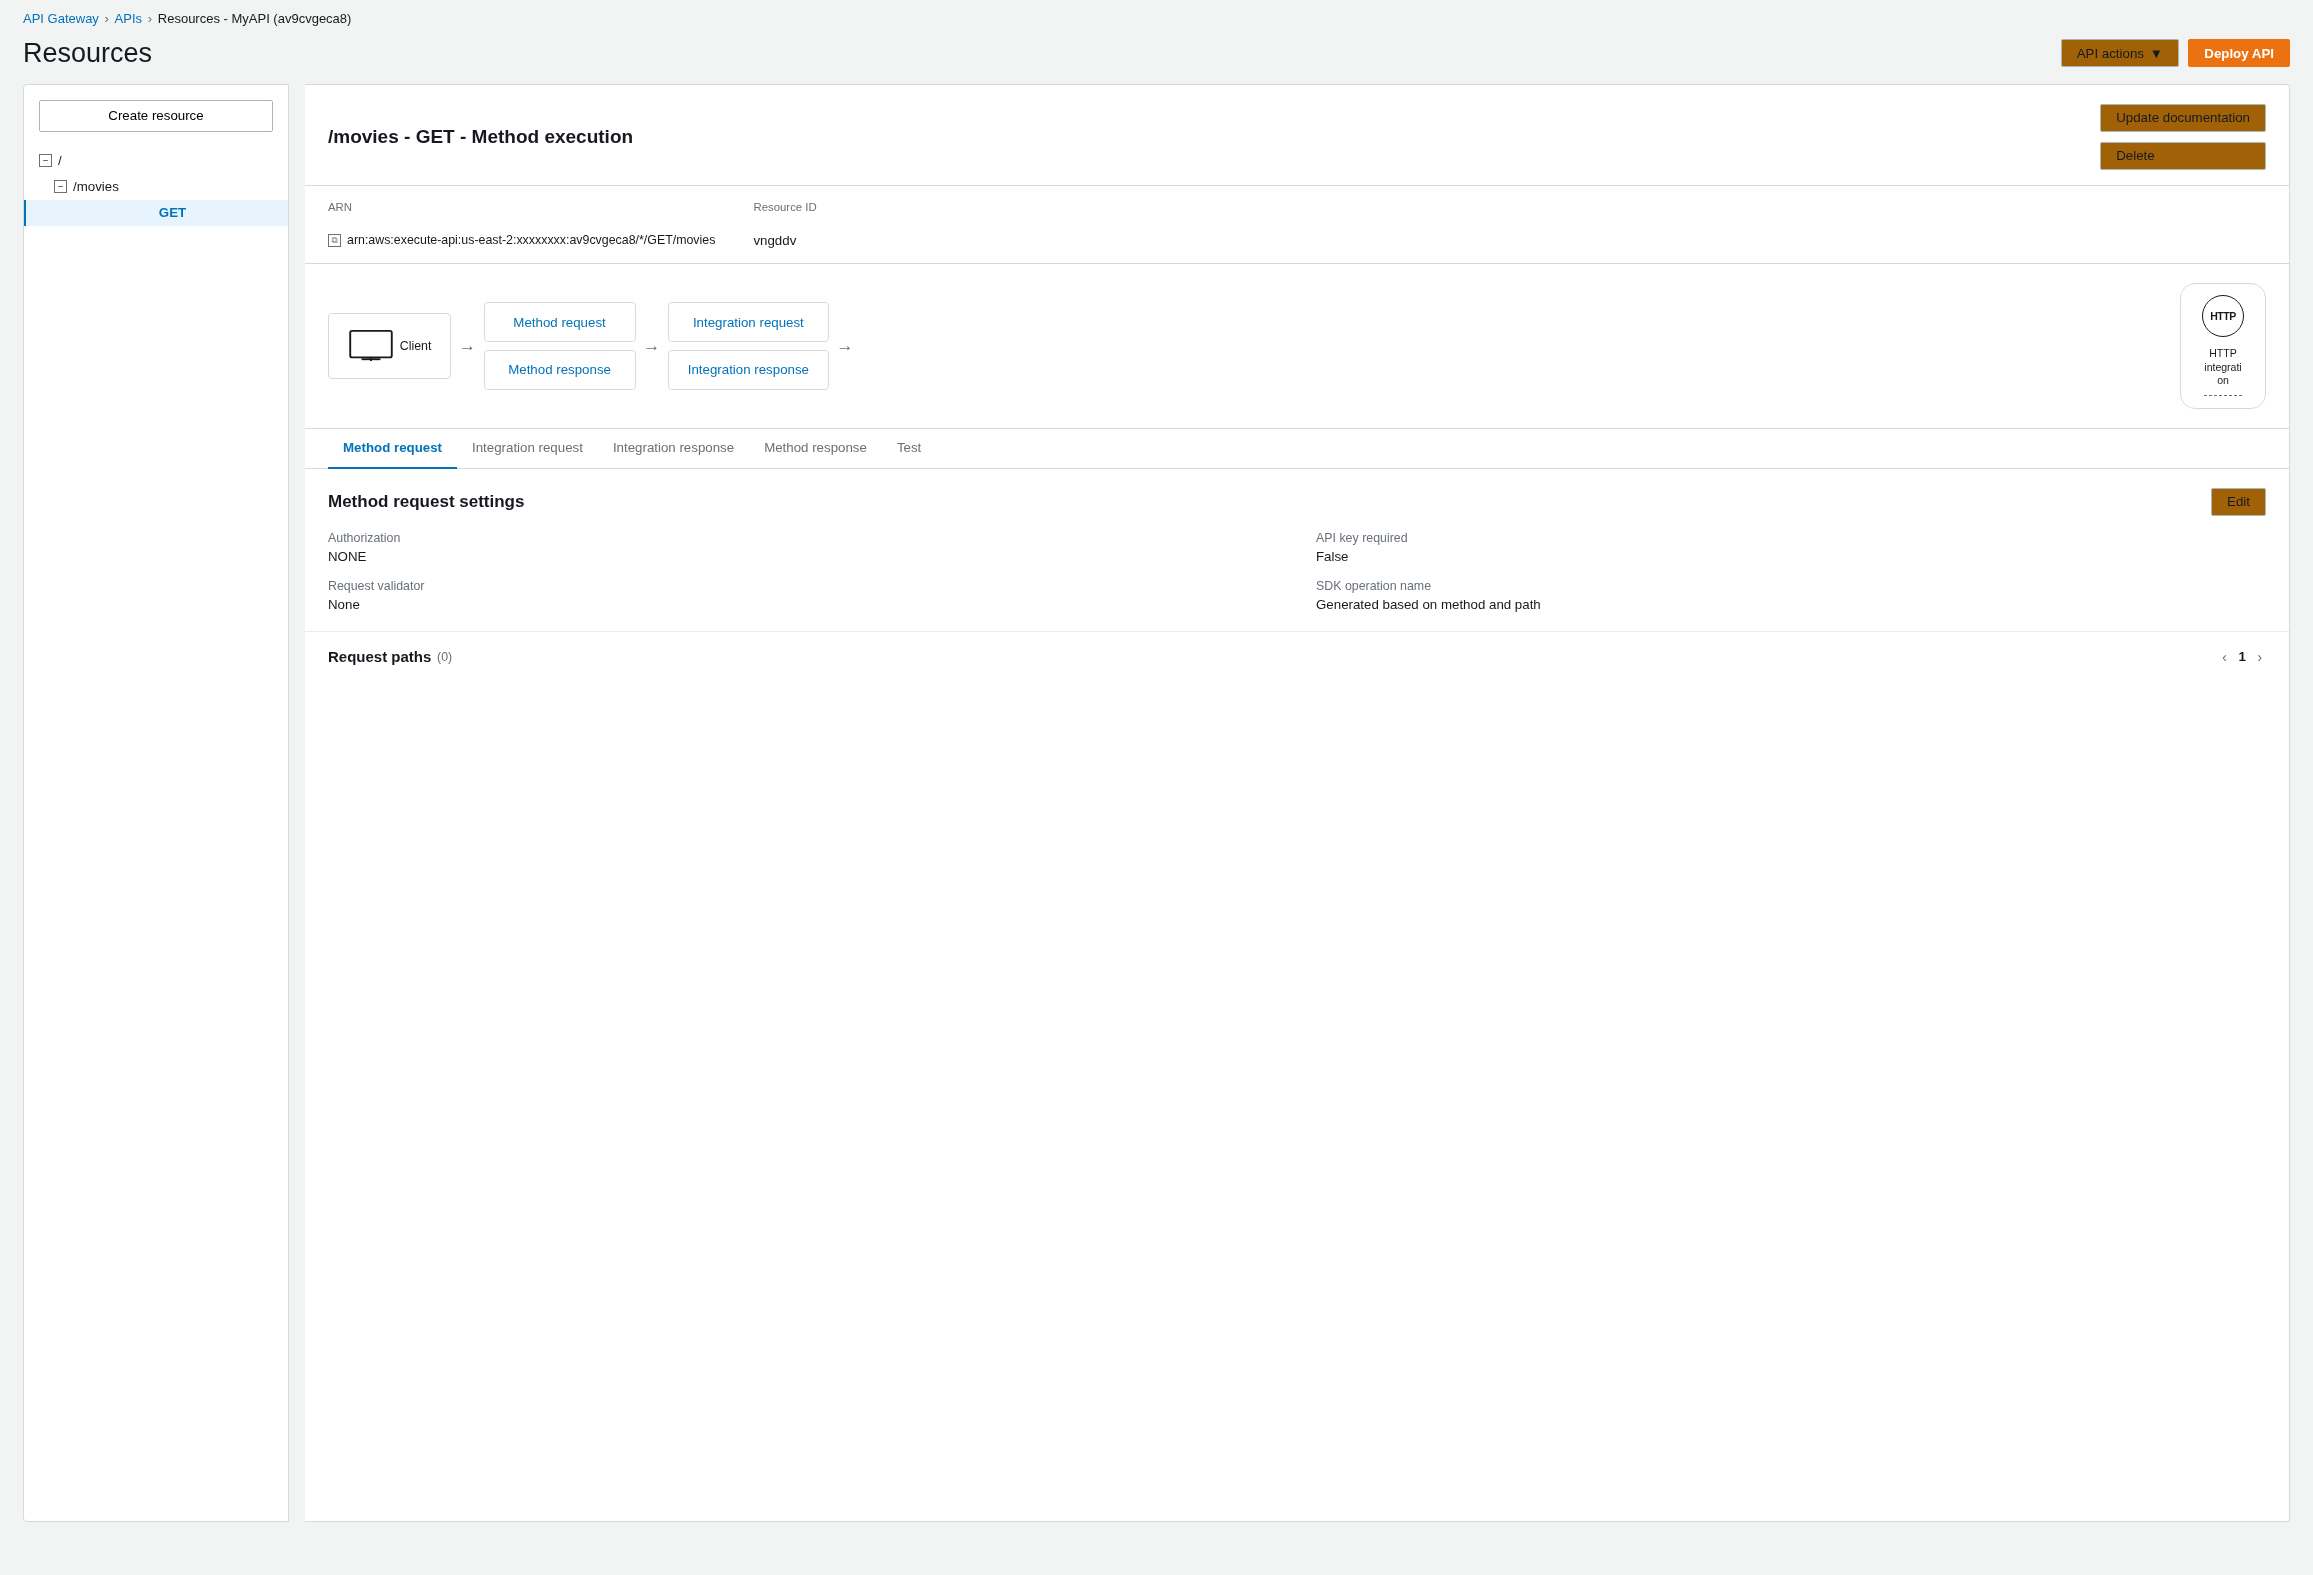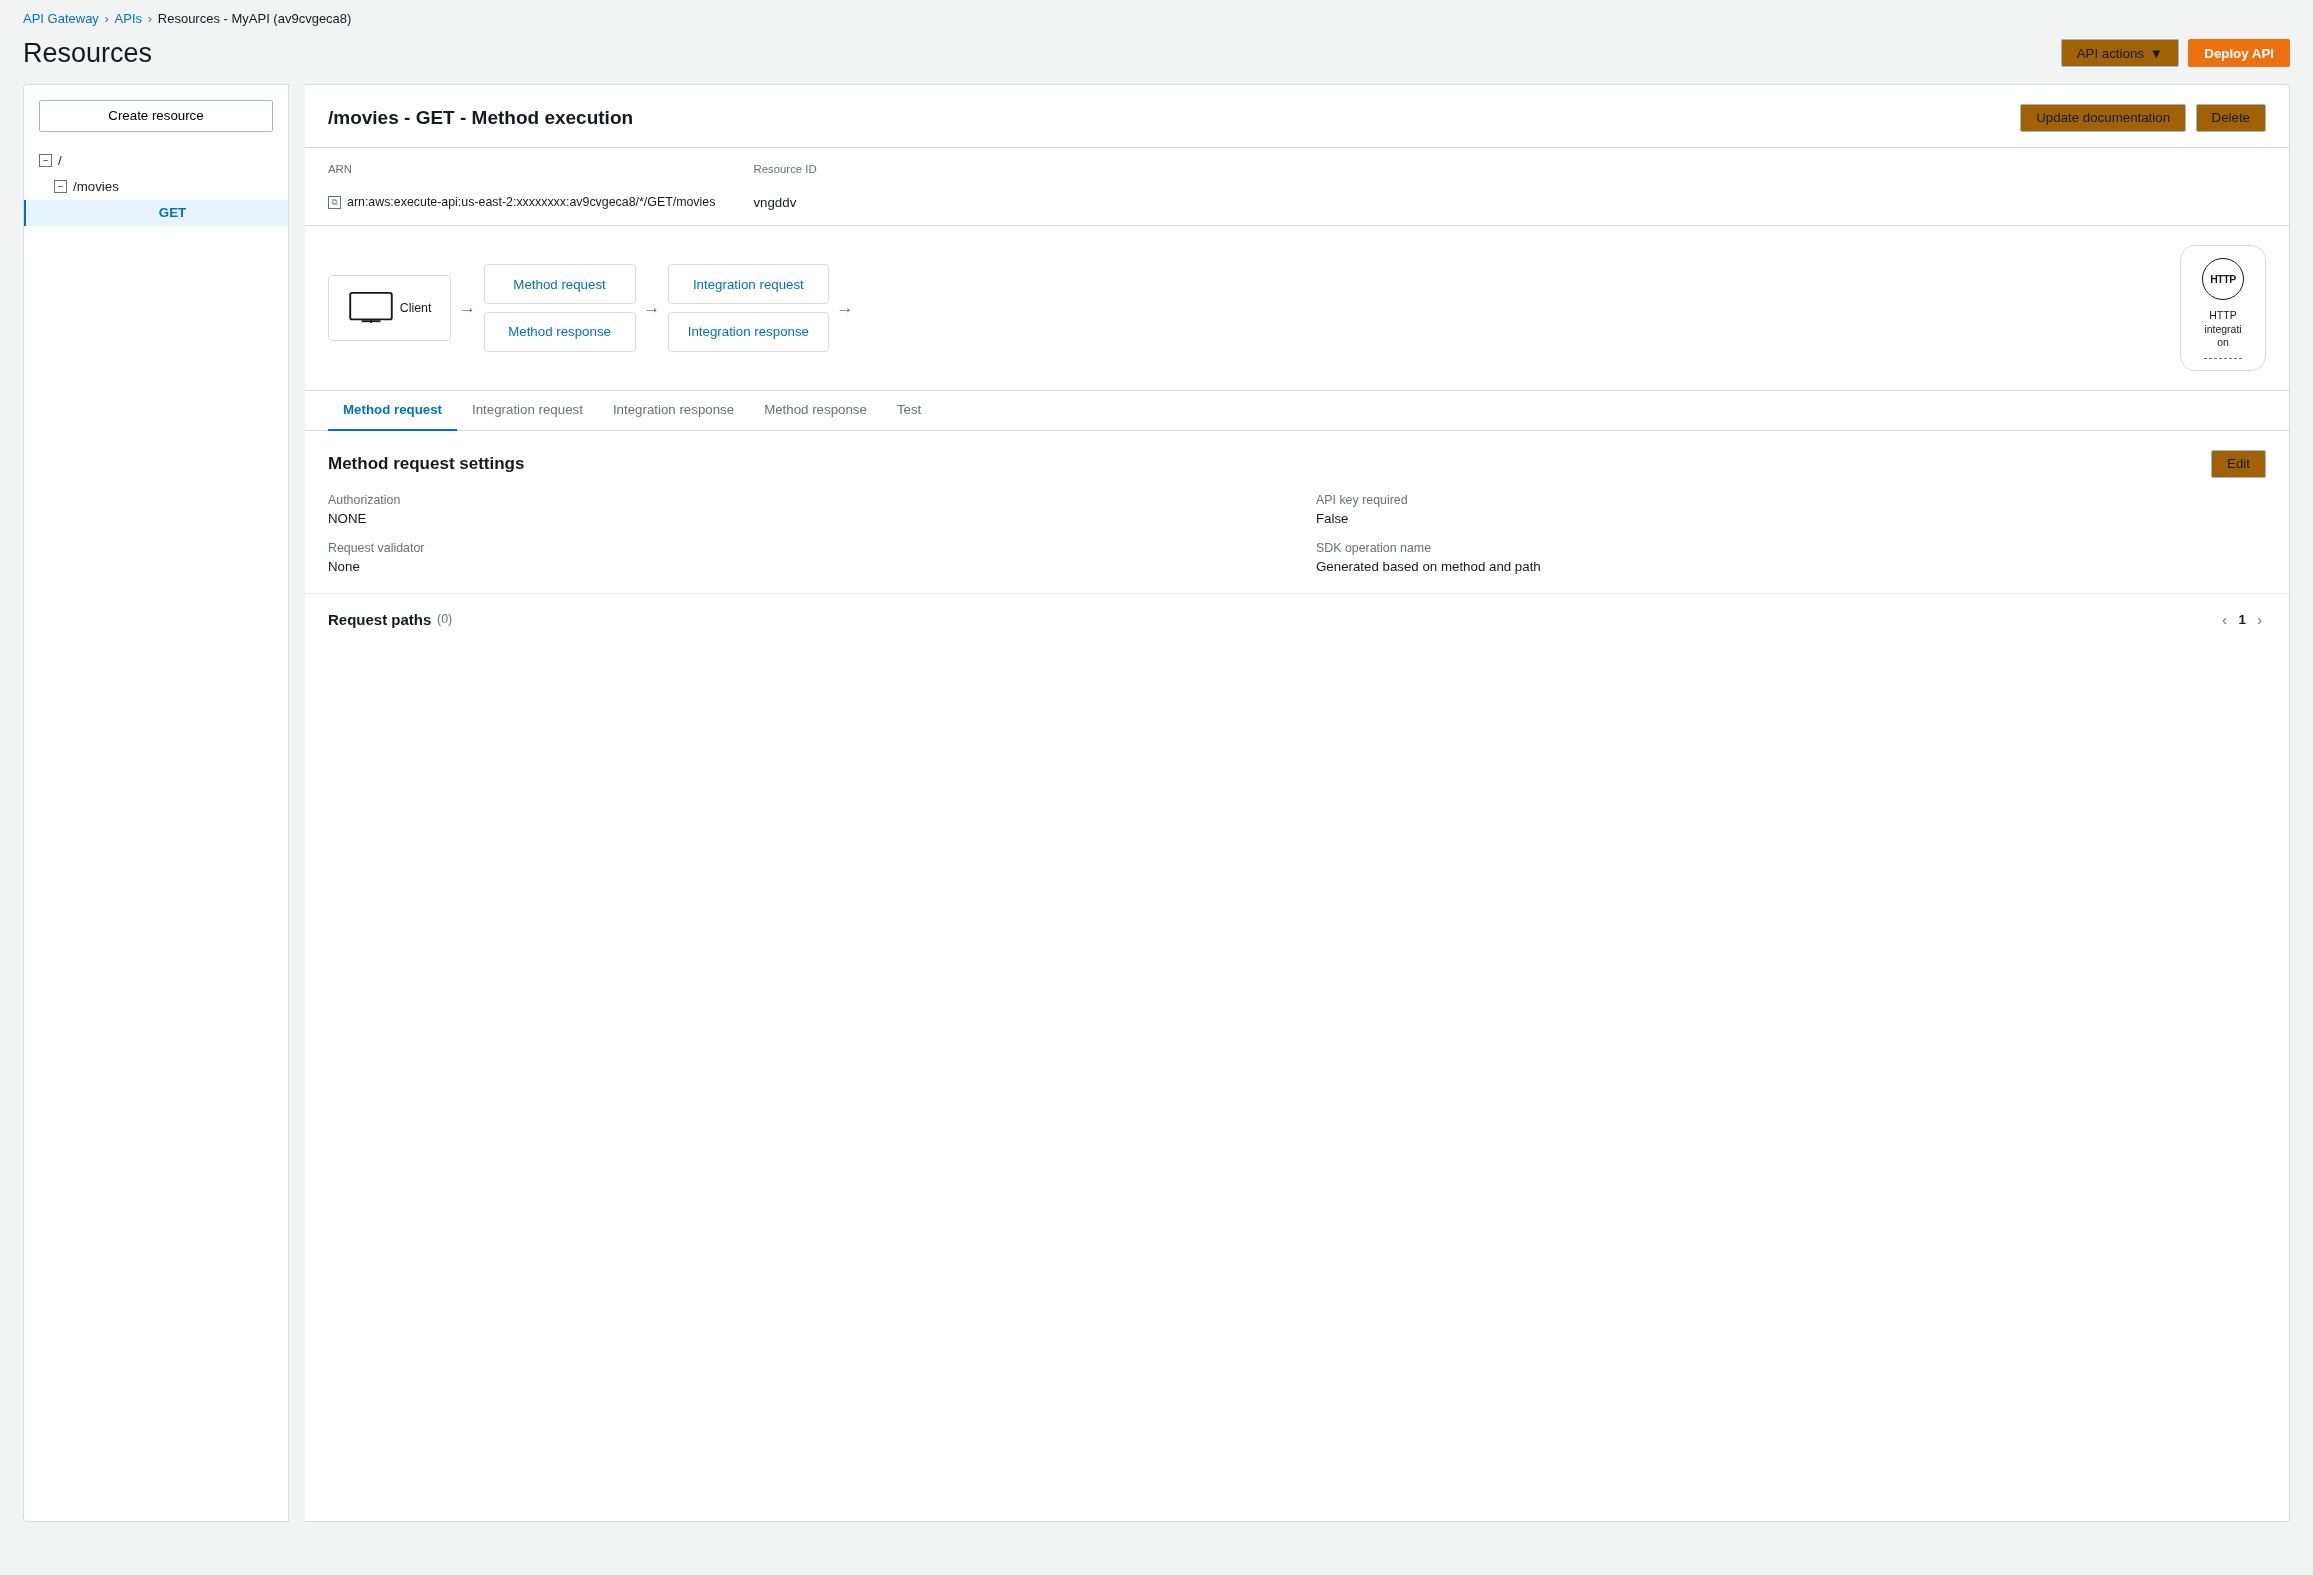--- a/index.html
+++ b/index.html
@@ -138,20 +138,21 @@
       align-items: center;
       justify-content: space-between;
     }
     .content-title {
       font-size: 19px;
       font-weight: 600;
     }
     .content-header-actions {
       display: flex;
       gap: 9.5px;
+      flex-direction: column;
     }
 
     
     .arn-section {
       padding: 15px 23px;
       display: flex;
       gap: 38px;
       border-bottom: 1px solid #d5dbdb;
     }
     .arn-group label {

